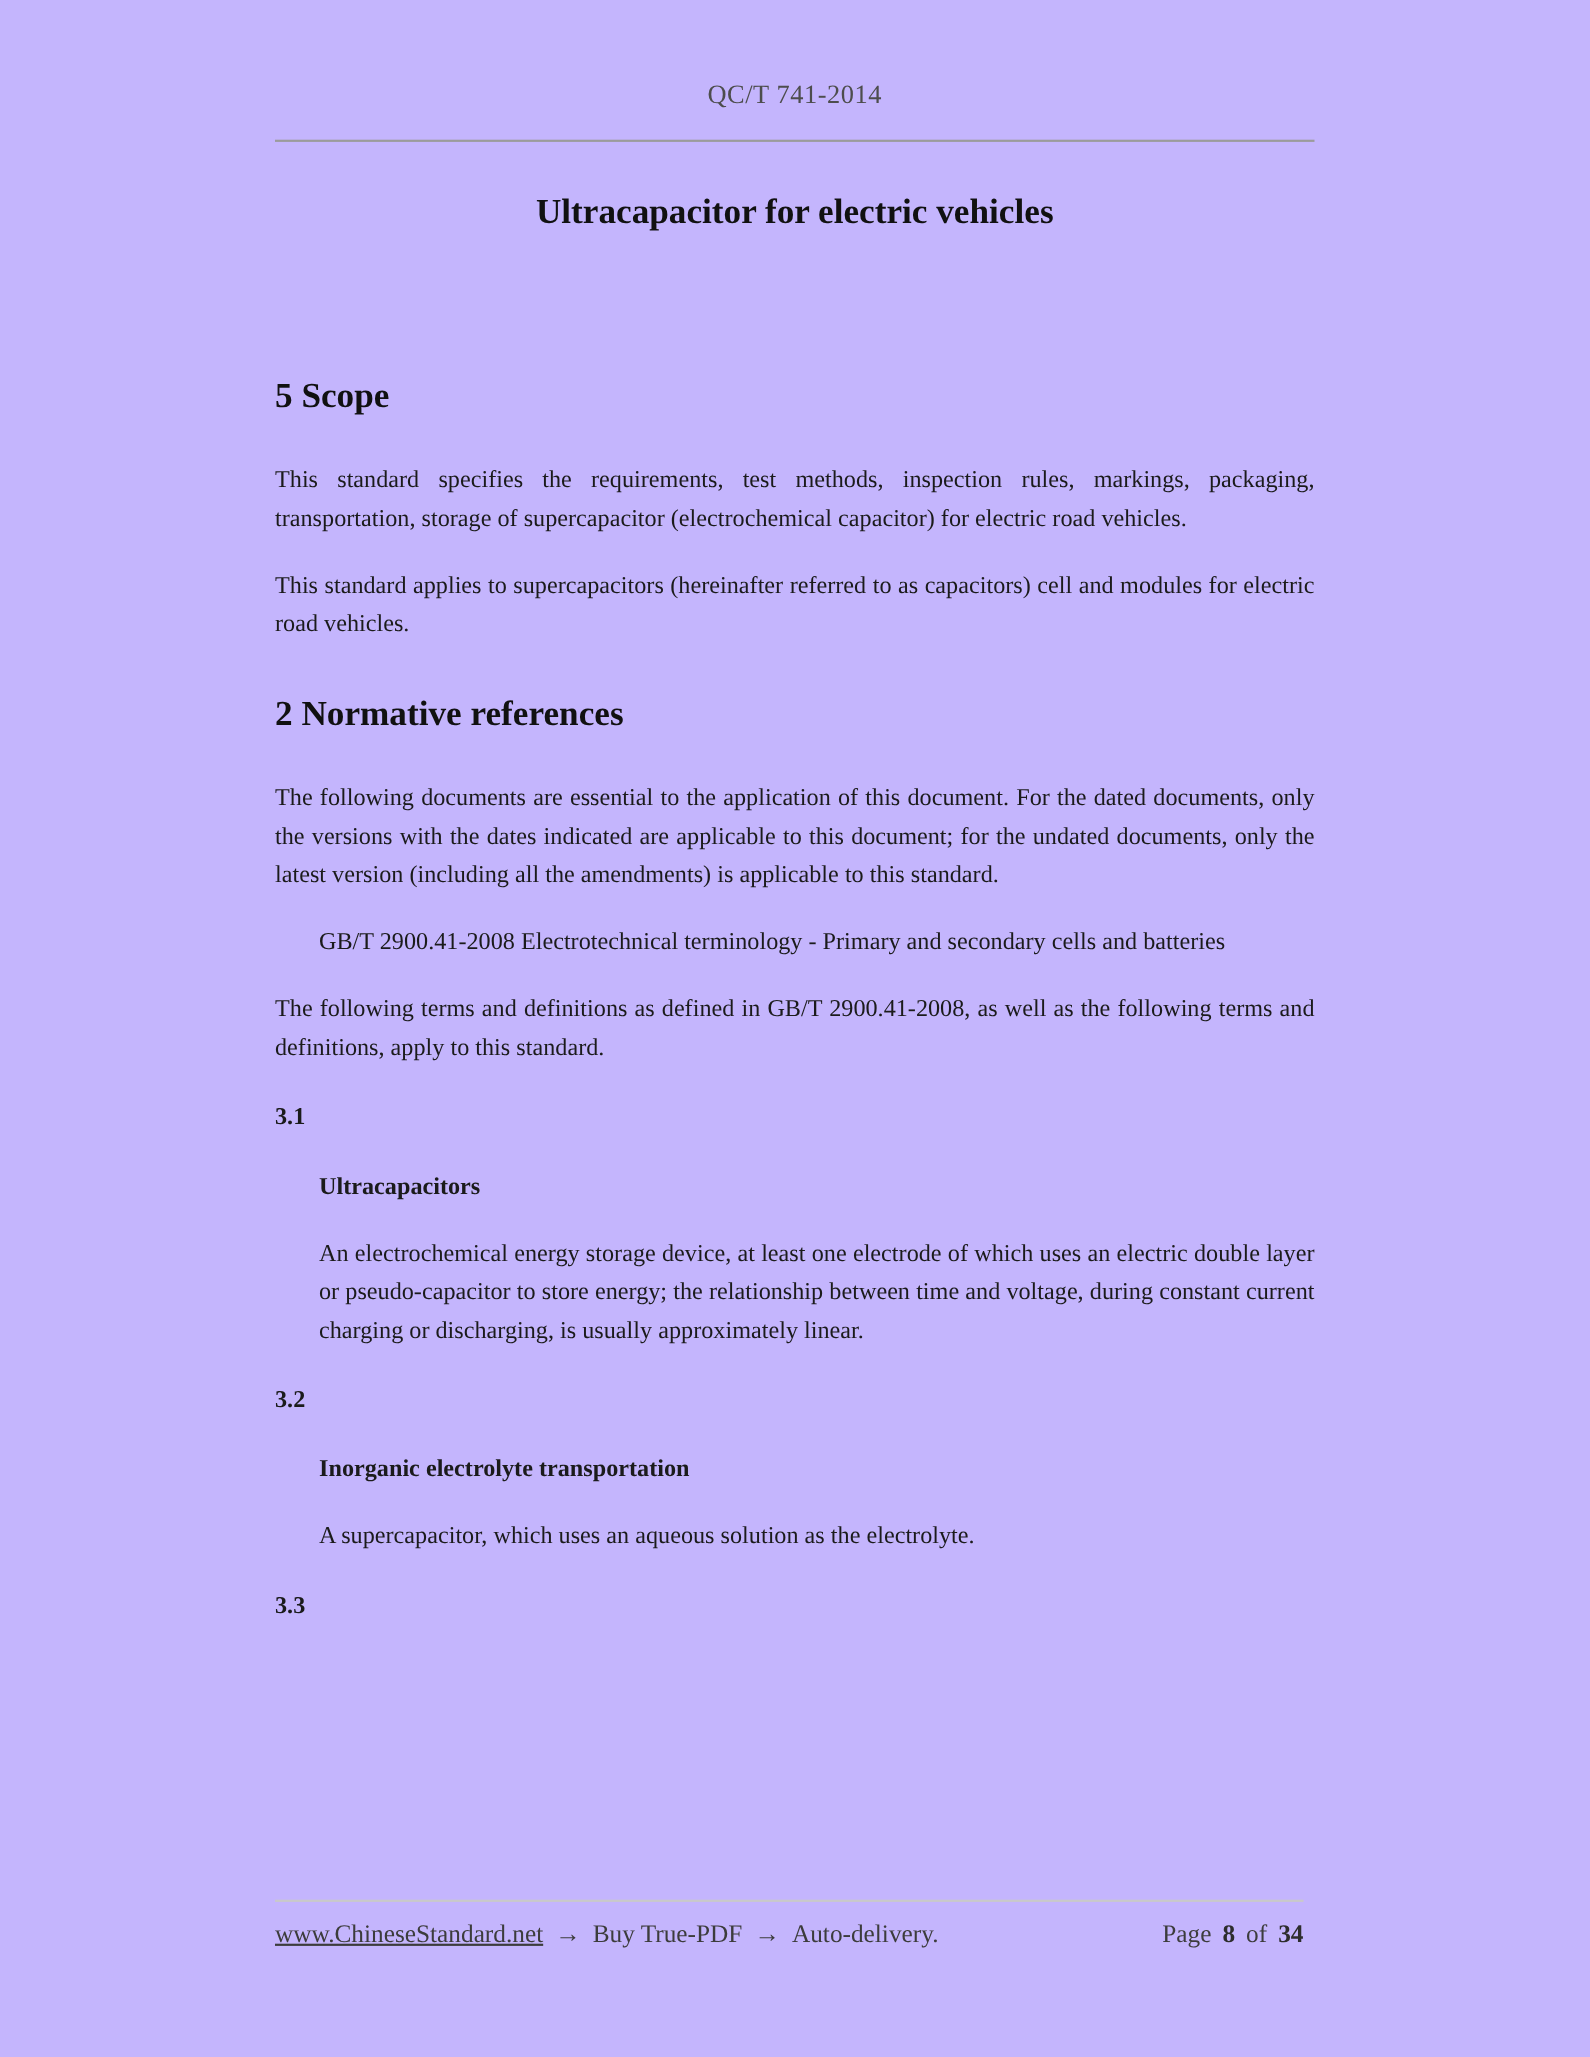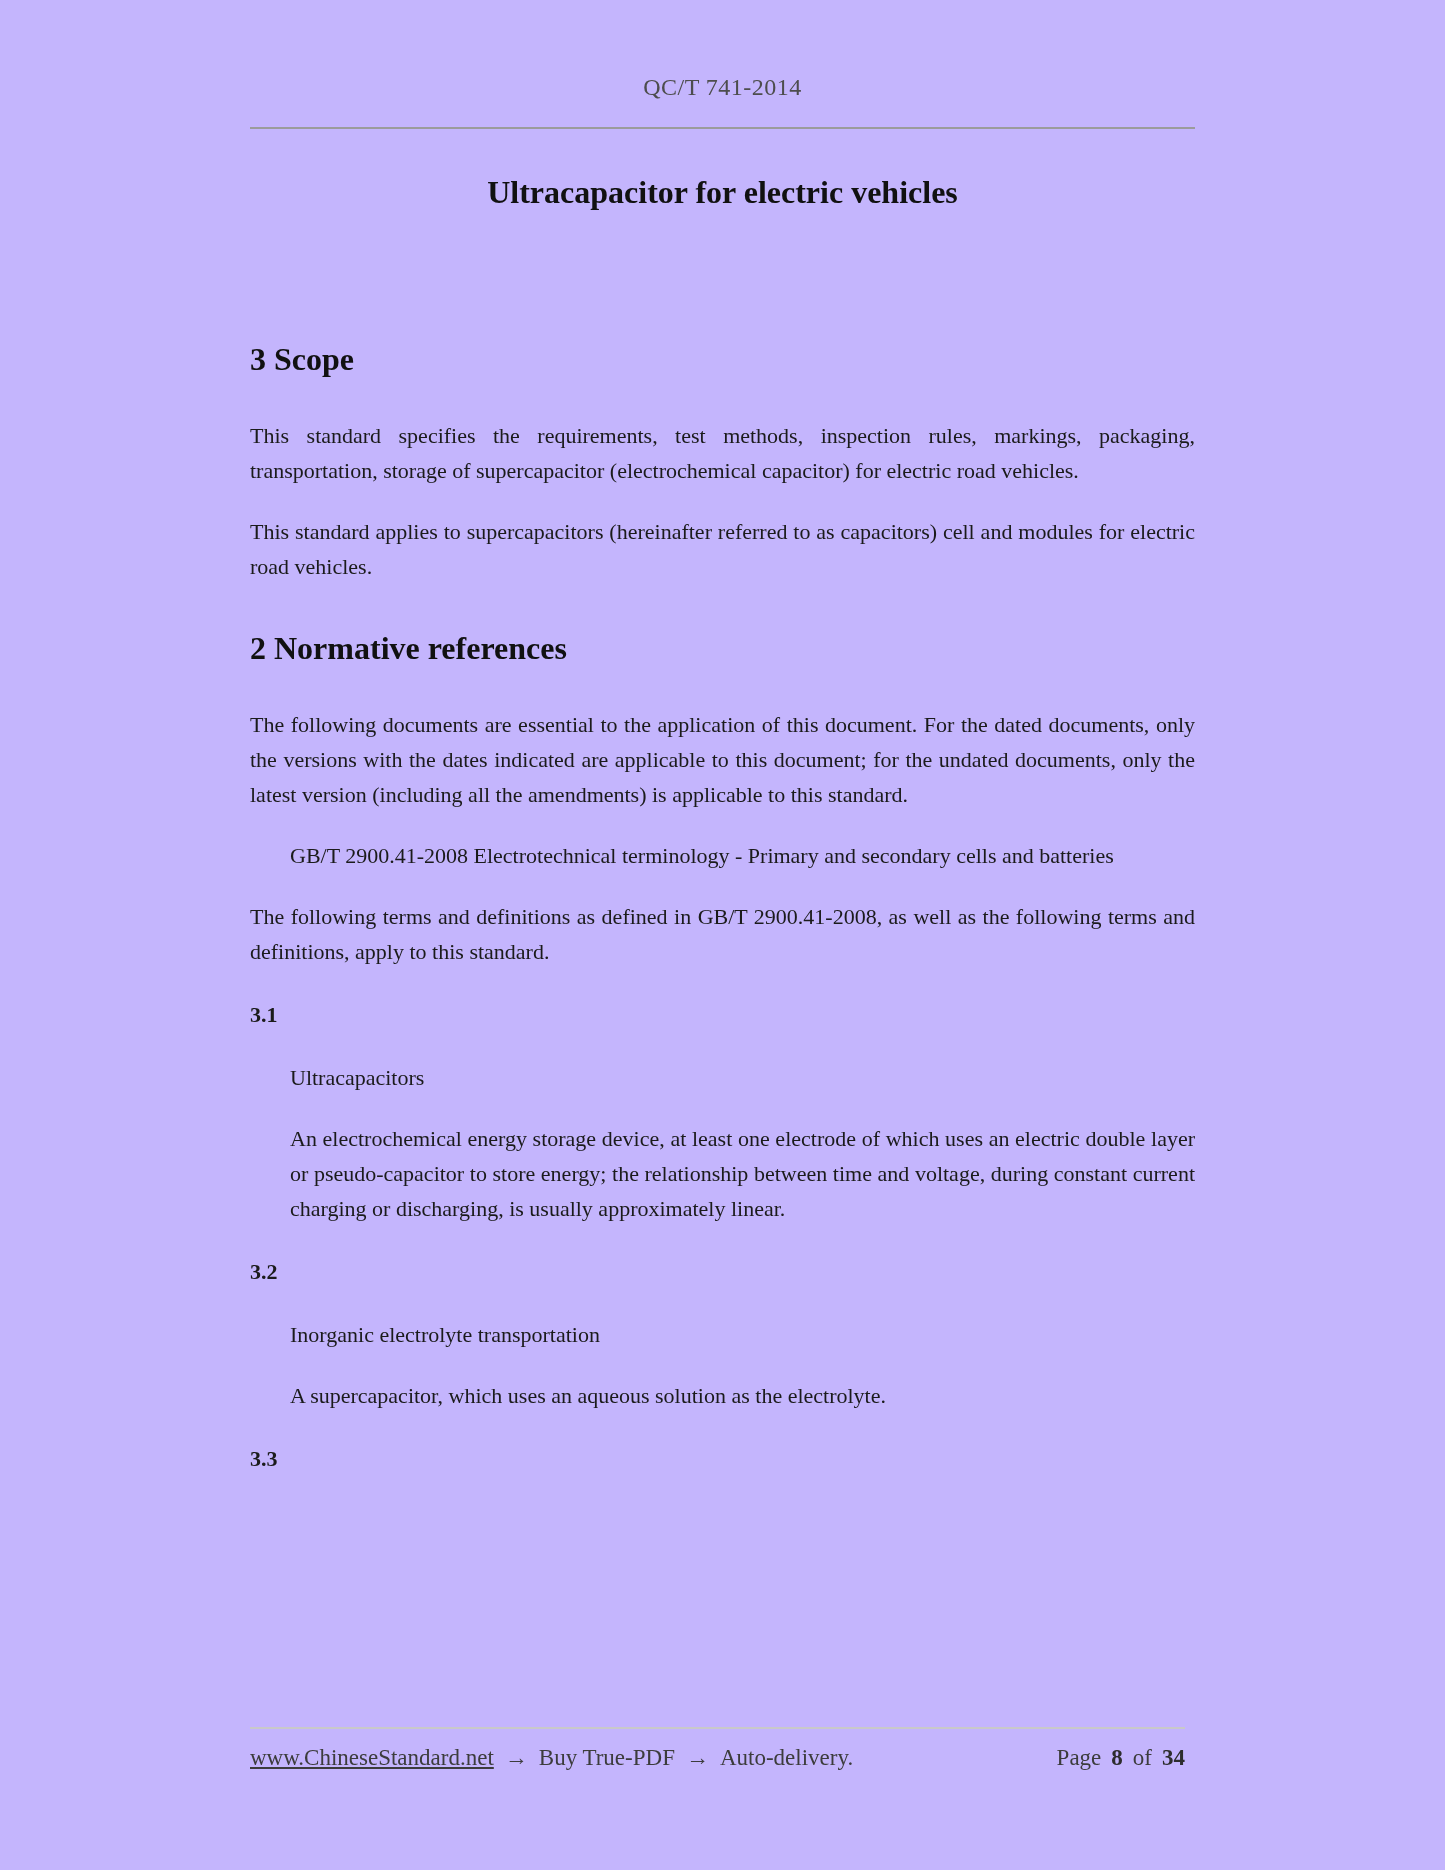--- a/index.html
+++ b/index.html
@@ -61,21 +61,21 @@
     margin: 28px 0 0 0;
     font-size: 22px;
     line-height: 35px;
     font-weight: bold;
   }
   .term-name {
     margin: 28px 0 0 0;
     padding-left: 40px;
     font-size: 22px;
     line-height: 35px;
-    font-weight: normal;
+    font-weight: bold;
   }
   .term-def {
     margin: 26px 0 0 0;
     padding-left: 40px;
     font-size: 22px;
     line-height: 35px;
     text-align: justify;
   }
   .doc-footer {
     position: absolute;
@@ -101,21 +101,21 @@
 
 <div class="page">
 
   <div class="doc-header">
     <div class="doc-number">QC/T 741-2014</div>
     <hr class="header-rule">
   </div>
 
   <h1 class="doc-title">Ultracapacitor for electric vehicles</h1>
 
-  <h2 class="section-heading first">3 Scope</h2>
+  <h2 class="section-heading first">5 Scope</h2>
   <p class="body-para">This standard specifies the requirements, test methods, inspection rules, markings, packaging, transportation, storage of supercapacitor (electrochemical capacitor) for electric road vehicles.</p>
   <p class="body-para">This standard applies to supercapacitors (hereinafter referred to as capacitors) cell and modules for electric road vehicles.</p>
 
   <h2 class="section-heading">2 Normative references</h2>
   <p class="body-para">The following documents are essential to the application of this document. For the dated documents, only the versions with the dates indicated are applicable to this document; for the undated documents, only the latest version (including all the amendments) is applicable to this standard.</p>
   <p class="ref-para">GB/T 2900.41-2008 Electrotechnical terminology - Primary and secondary cells and batteries</p>
 
   <p class="body-para">The following terms and definitions as defined in GB/T 2900.41-2008, as well as the following terms and definitions, apply to this standard.</p>
 
   <p class="sub-num">3.1</p>

